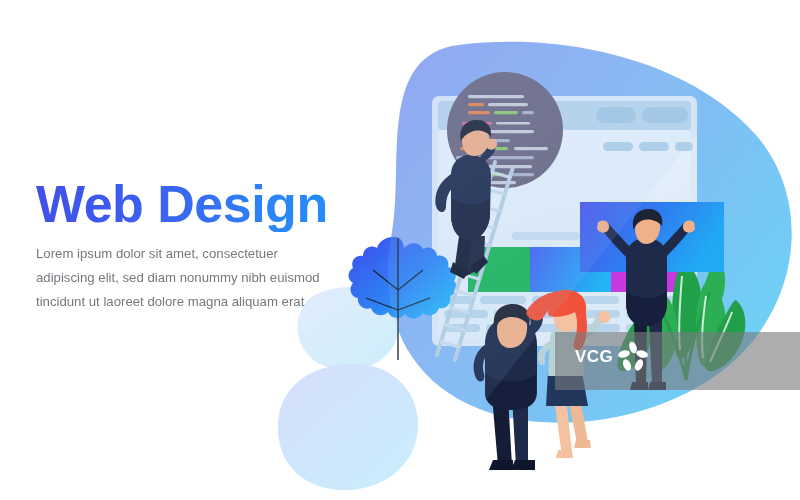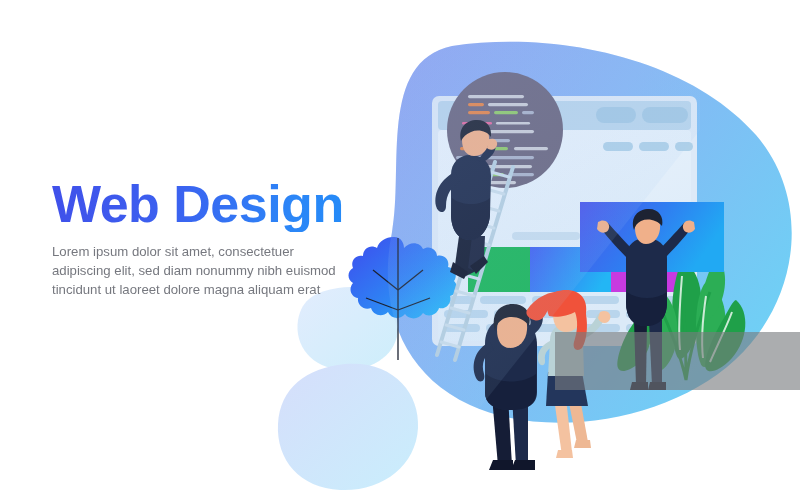--- a/index.html
+++ b/index.html
@@ -22,21 +22,21 @@
     position: absolute;
     inset: 0;
     width: 800px;
     height: 500px;
     display: block;
   }
 
   
   .text-block {
     position: absolute;
-    left: 52px;
+    left: 36px;
     top: 176px;
     width: 330px;
   }
   .headline {
     margin: 0;
     font-family: "Liberation Sans", sans-serif;
     font-size: 52px;
     line-height: 56px;
     font-weight: 700;
     letter-spacing: -0.5px;
@@ -44,21 +44,21 @@
     -webkit-background-clip: text;
     background-clip: text;
     color: transparent;
     -webkit-text-fill-color: transparent;
     white-space: nowrap;
   }
   .subtext {
     margin: 10px 0 0 0;
     font-family: "Liberation Sans", sans-serif;
     font-size: 13.2px;
-    line-height: 19px;
+    line-height: 24px;
     color: #76787f;
     width: 300px;
   }
 
   
   .wm-band {
     position: absolute;
     left: 555px;
     top: 332px;
     width: 245px;
@@ -344,14 +344,26 @@
       <path d="M 380 40 L 700 40 L 700 130 L 470 420 L 380 420 Z" fill="url(#gOverlayTint)" opacity="0.35"></path>
     </g>
   </svg>
 
   <div class="text-block">
     <h1 class="headline">Web Design</h1>
     <p class="subtext">Lorem ipsum dolor sit amet, consectetuer adipiscing elit, sed diam nonummy nibh euismod tincidunt ut laoreet dolore magna aliquam erat</p>
   </div>
 
   <div class="wm-band"></div>
+  <div class="wm-logo-wrap">
+    <span class="wm-vcg">VCG</span>
+    <svg width="34" height="34" viewBox="0 0 34 34">
+      <g fill="#ffffff">
+        <ellipse cx="17" cy="7.5" rx="3.6" ry="6" transform="rotate(-18 17 7.5)"></ellipse>
+        <ellipse cx="26" cy="14" rx="6" ry="3.6" transform="rotate(16 26 14)"></ellipse>
+        <ellipse cx="23" cy="25" rx="3.6" ry="6" transform="rotate(24 23 25)"></ellipse>
+        <ellipse cx="11" cy="25" rx="3.6" ry="6" transform="rotate(-24 11 25)"></ellipse>
+        <ellipse cx="8" cy="14" rx="6" ry="3.6" transform="rotate(-16 8 14)"></ellipse>
+      </g>
+    </svg>
+  </div>
 
 </div>
 
 </body></html>

